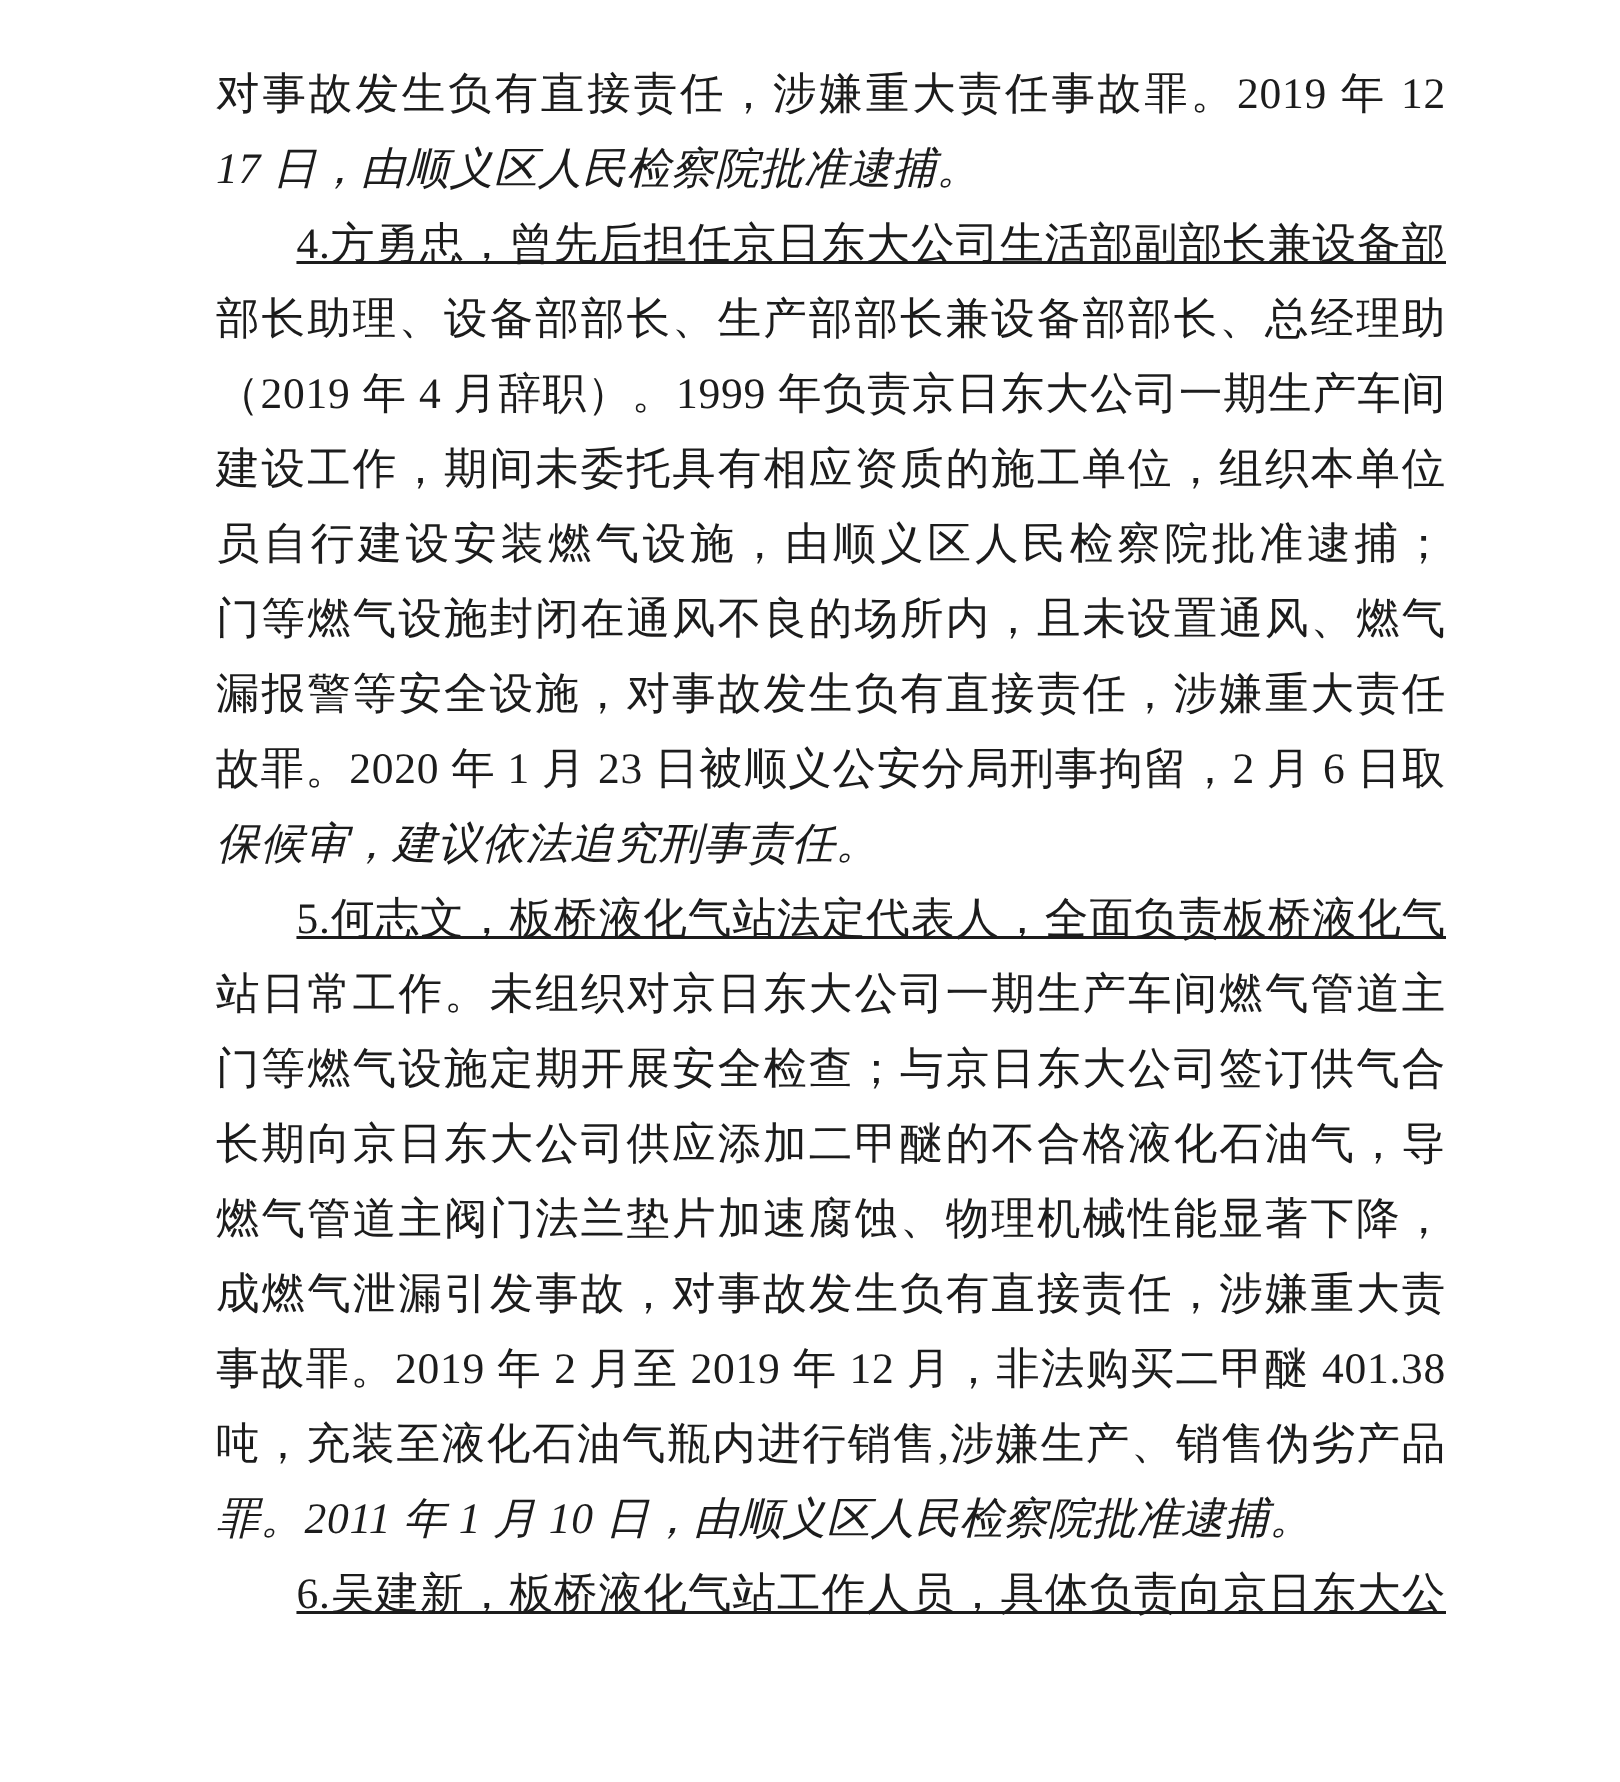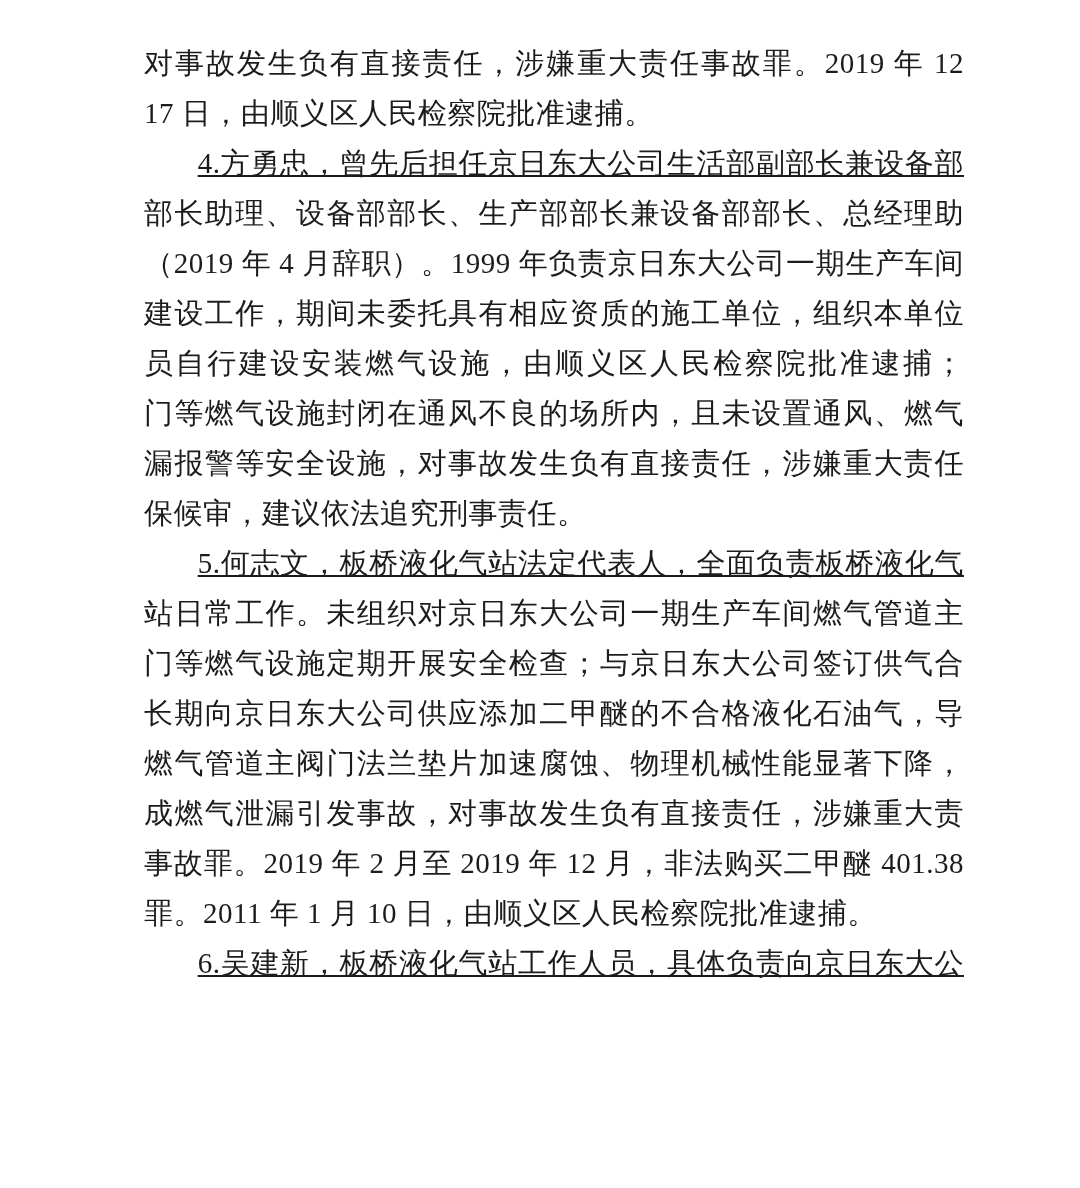--- a/index.html
+++ b/index.html
@@ -27,42 +27,45 @@
     text-align: justify;
     
     text-align-last: justify;
     white-space: normal;
     overflow: hidden;
     letter-spacing: 0.5px;
   }
   .line.end {
     text-align: left;
     text-align-last: left;
+    font-style: italic;
   }
   .line.indent {
     text-indent: 1.85em;
     text-decoration: underline;
   }
 </style>
 </head>
 <body>
 
 <div class="page">
   <div class="line">对事故发生负有直接责任，涉嫌重大责任事故罪。2019 年 12 月</div>
   <div class="line end">17 日，由顺义区人民检察院批准逮捕。</div>
   <div class="line indent">4.方勇忠，曾先后担任京日东大公司生活部副部长兼设备部</div>
   <div class="line">部长助理、设备部部长、生产部部长兼设备部部长、总经理助理</div>
   <div class="line">（2019 年 4 月辞职）。1999 年负责京日东大公司一期生产车间</div>
   <div class="line">建设工作，期间未委托具有相应资质的施工单位，组织本单位人</div>
   <div class="line">员自行建设安装燃气设施，由顺义区人民检察院批准逮捕；</div>
   <div class="line">门等燃气设施封闭在通风不良的场所内，且未设置通风、燃气泄</div>
   <div class="line">漏报警等安全设施，对事故发生负有直接责任，涉嫌重大责任事</div>
+  <div class="line">故罪。2020 年 1 月 23 日被顺义公安分局刑事拘留，2 月 6 日取</div>
   <div class="line end">保候审，建议依法追究刑事责任。</div>
   <div class="line indent">5.何志文，板桥液化气站法定代表人，全面负责板桥液化气</div>
   <div class="line">站日常工作。未组织对京日东大公司一期生产车间燃气管道主阀</div>
   <div class="line">门等燃气设施定期开展安全检查；与京日东大公司签订供气合同，</div>
   <div class="line">长期向京日东大公司供应添加二甲醚的不合格液化石油气，导致</div>
   <div class="line">燃气管道主阀门法兰垫片加速腐蚀、物理机械性能显著下降，造</div>
   <div class="line">成燃气泄漏引发事故，对事故发生负有直接责任，涉嫌重大责任</div>
   <div class="line">事故罪。2019 年 2 月至 2019 年 12 月，非法购买二甲醚 401.38</div>
+  <div class="line">吨，充装至液化石油气瓶内进行销售,涉嫌生产、销售伪劣产品</div>
   <div class="line end">罪。2011 年 1 月 10 日，由顺义区人民检察院批准逮捕。</div>
   <div class="line indent">6.吴建新，板桥液化气站工作人员，具体负责向京日东大公</div>
 </div>
 
 </body></html>

